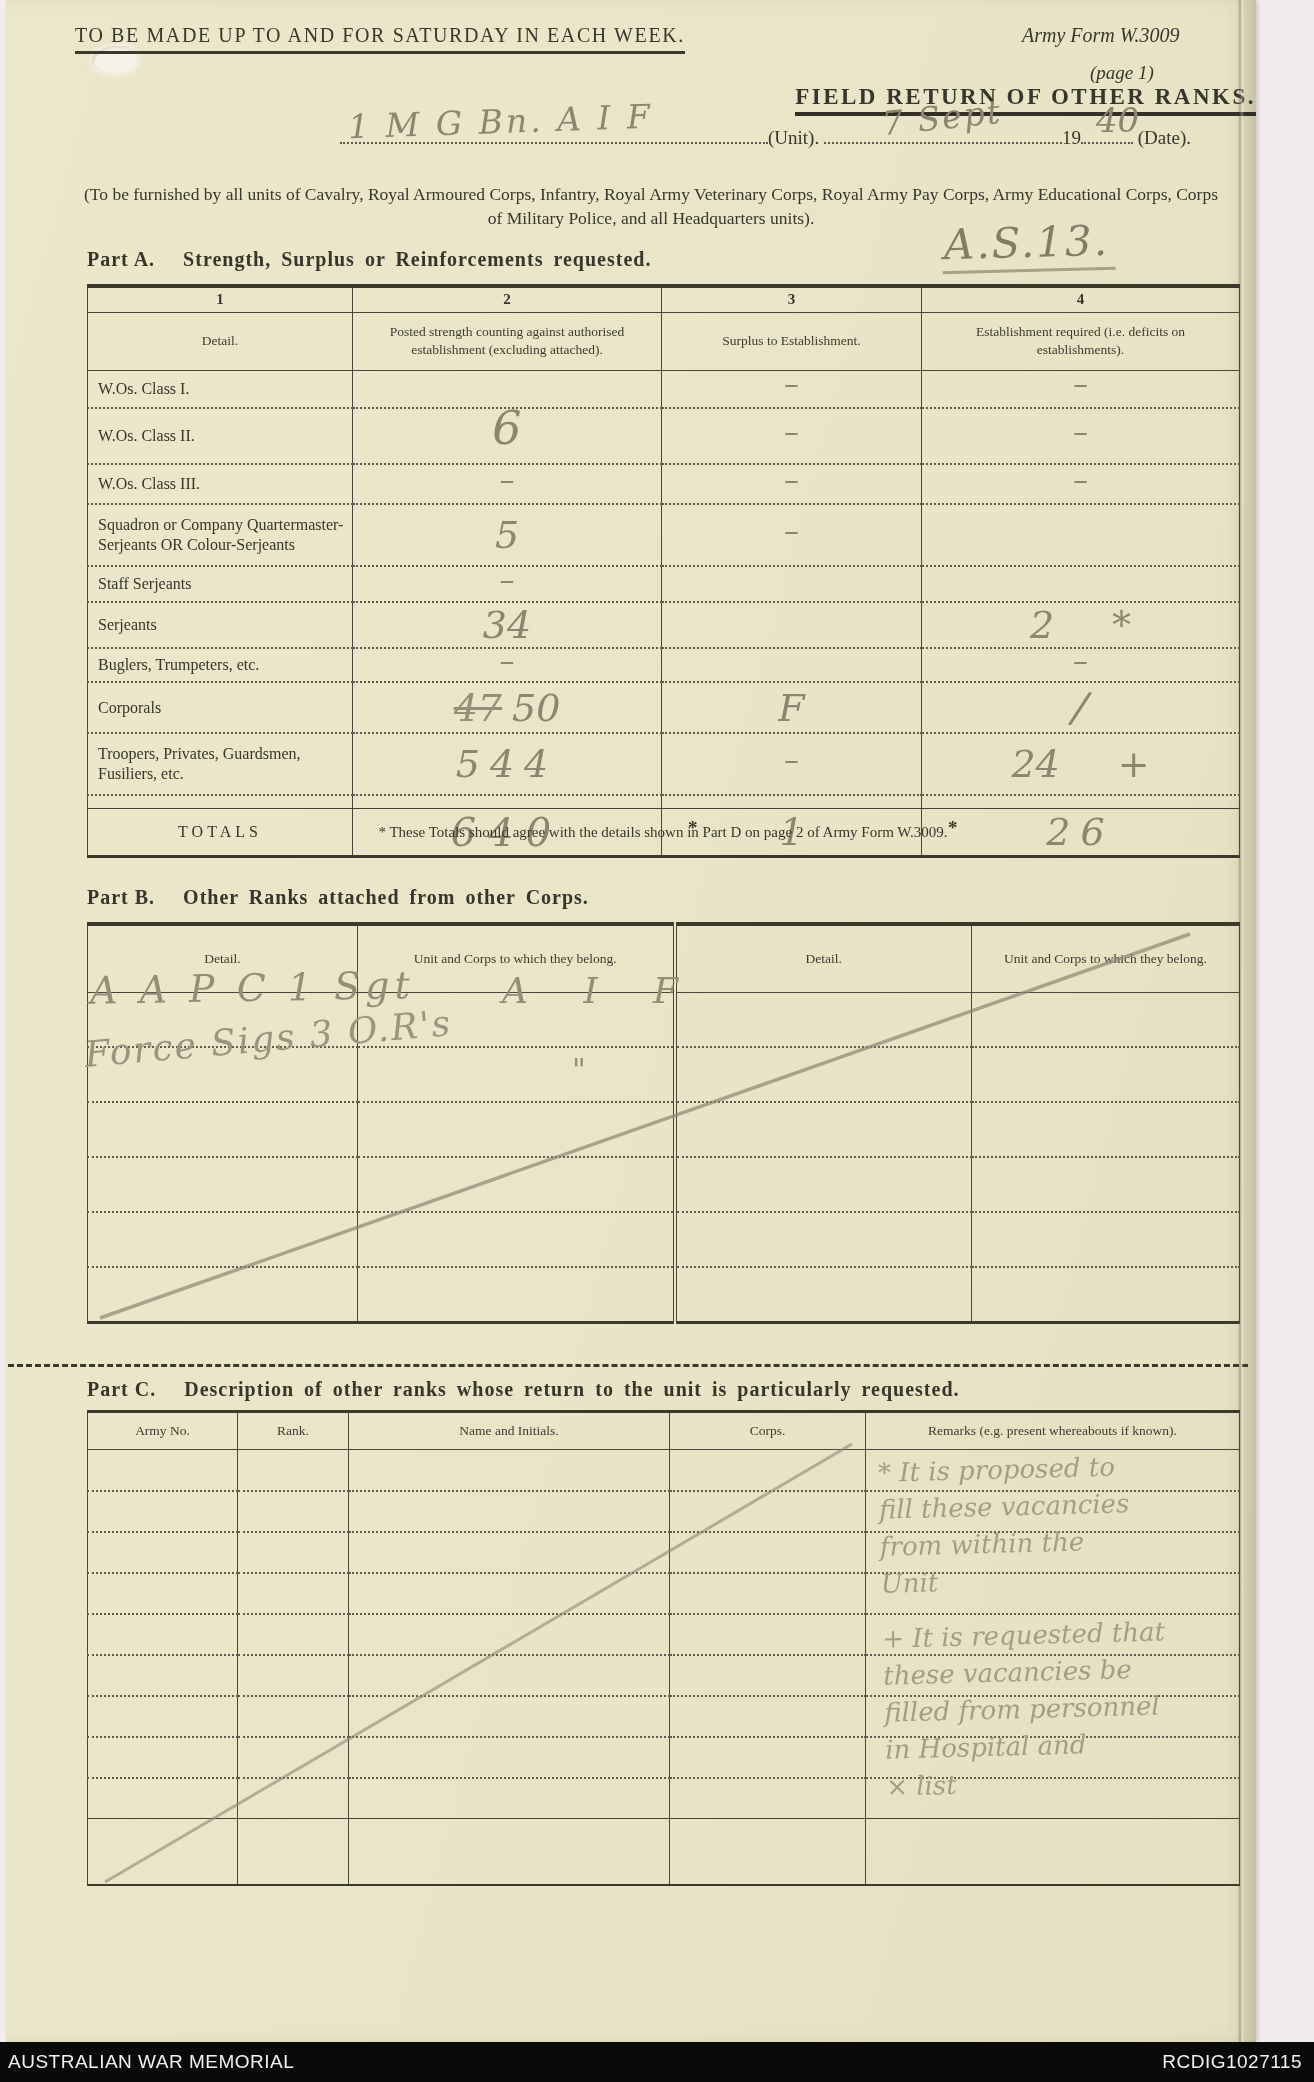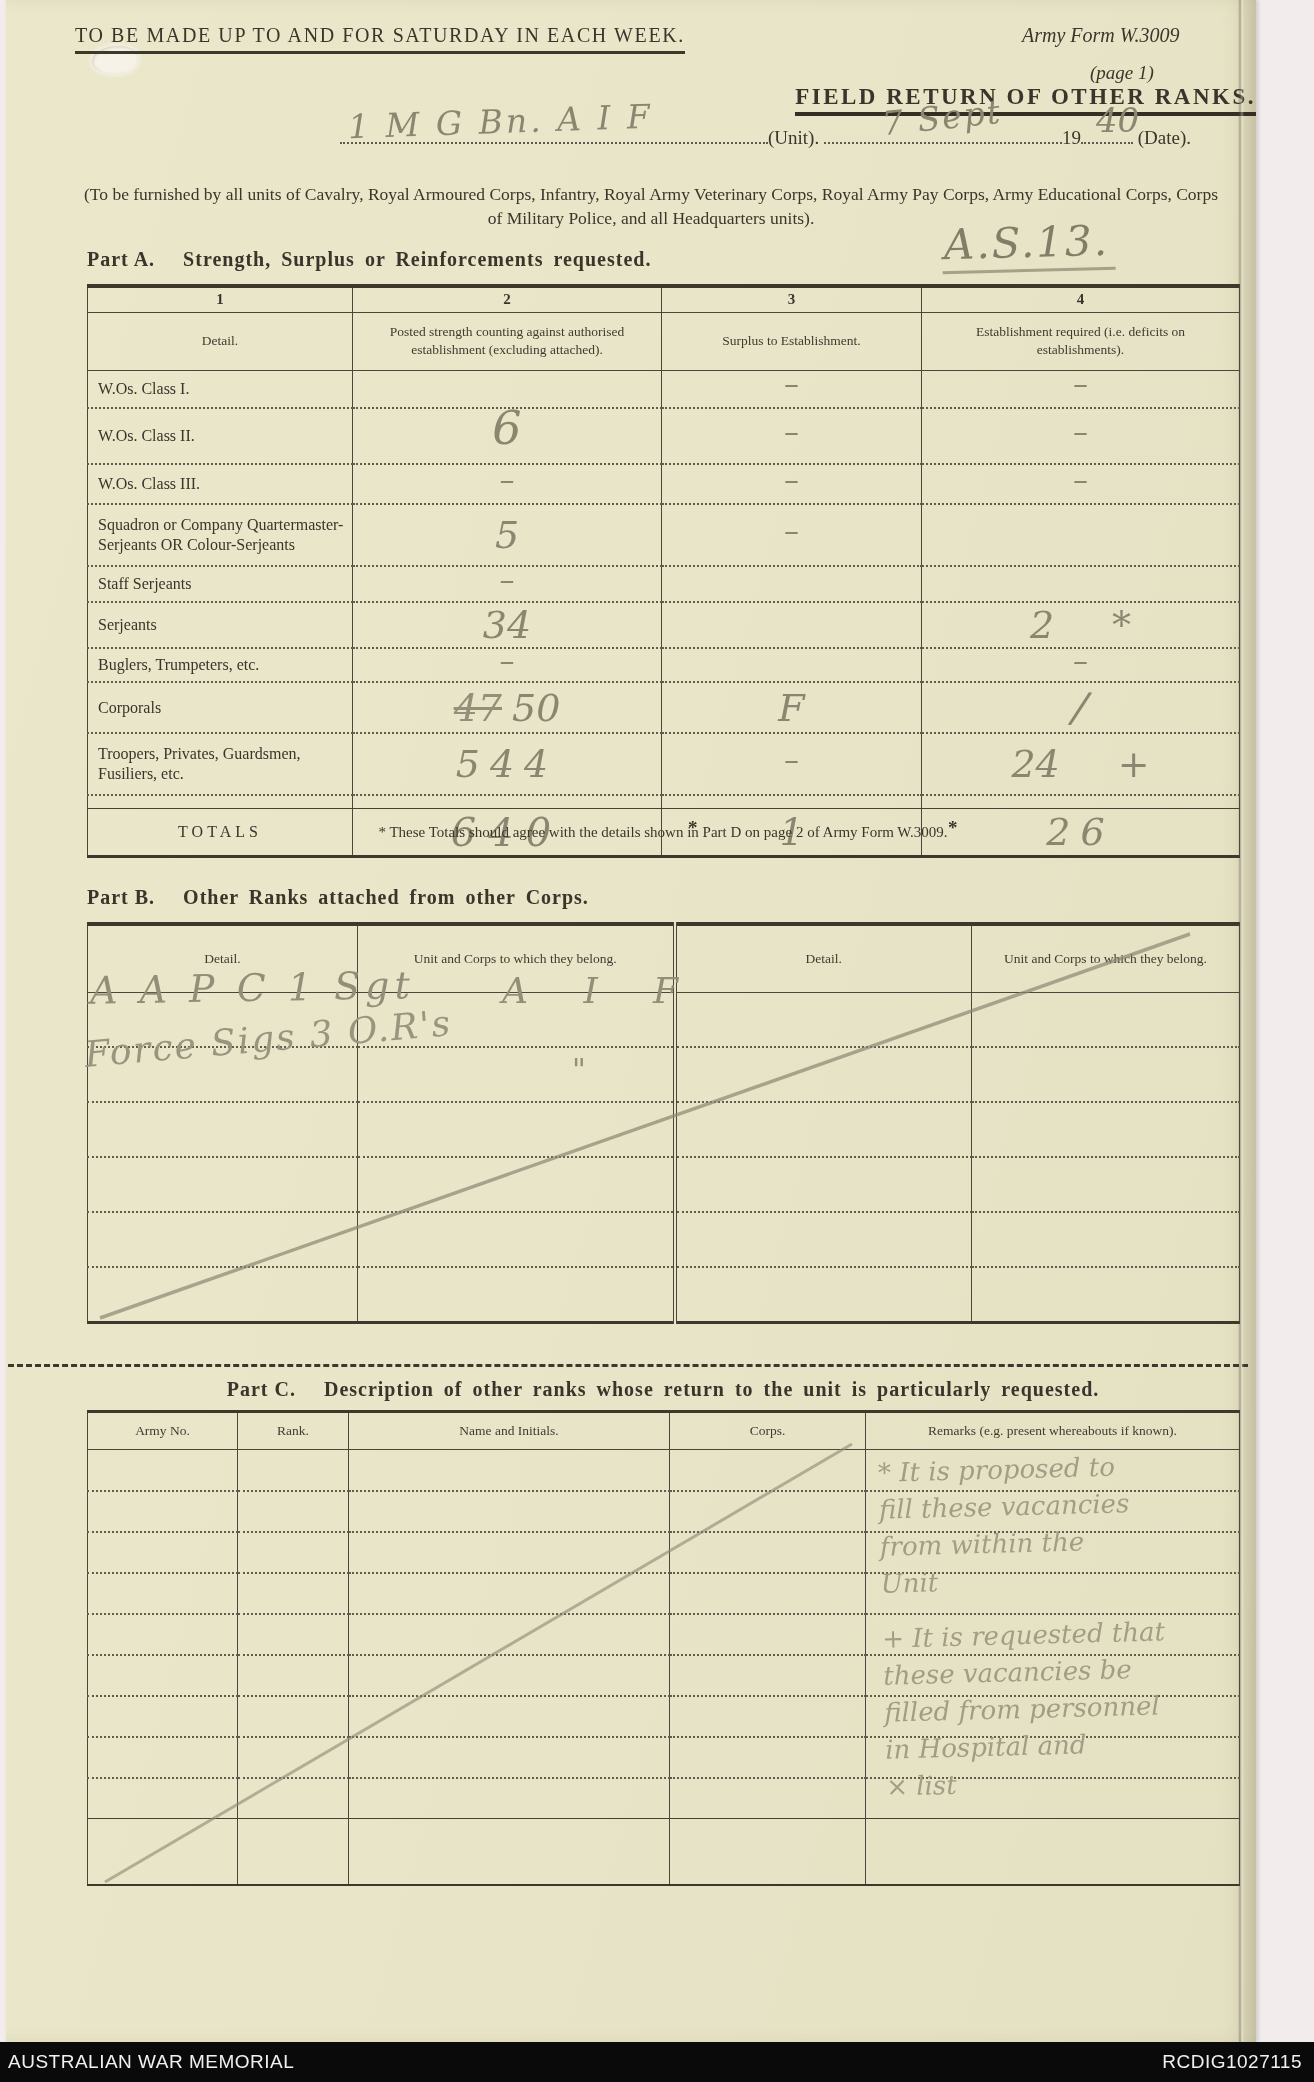--- a/index.html
+++ b/index.html
@@ -315,21 +315,21 @@
   </tbody>
     </table>
 
   <div class="hw hw-b1d">A A P C 1 Sgt</div>
   <div class="hw hw-b1u">A I F</div>
   <div class="hw hw-b2d">Force Sigs 3 O.R's</div>
   <div class="hw hw-b2u">"</div>
 
   <div class="dash-sep"></div>
 
-  <div class="part-heading" style="top:1378px;text-align:center;">
+  <div class="part-heading" style="top:1378px;">
     <span class="ph-label">Part C.</span><span class="ph-text">Description of other ranks whose return to the unit is particularly requested.</span>
   </div>
 
   <table class="tbl-c">
     <colgroup>
         <col style="width:150px">
         <col style="width:111px">
         <col style="width:321px">
         <col style="width:196px">
         <col style="width:374px">

